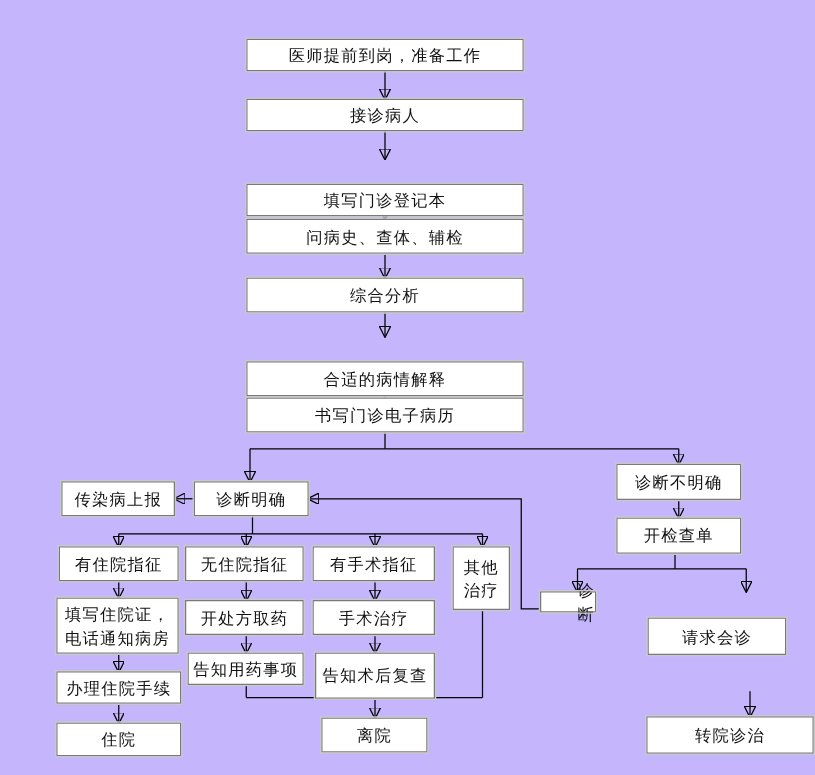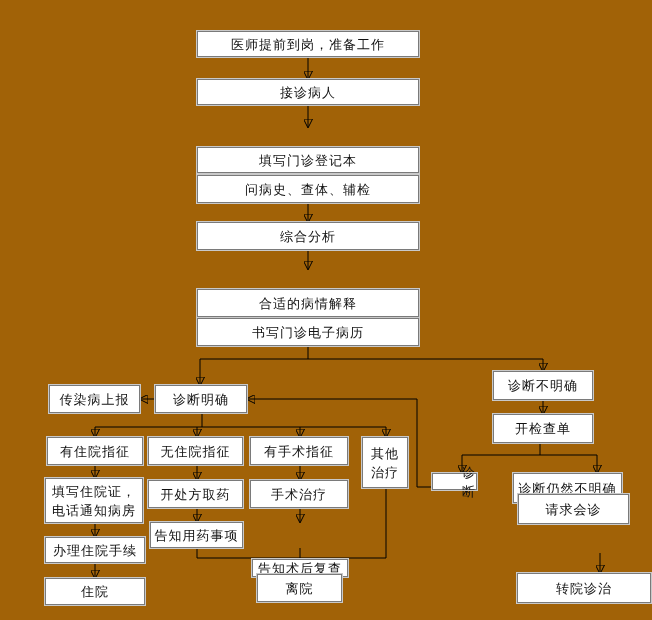--- a/index.html
+++ b/index.html
@@ -4,21 +4,21 @@
 <style>
   html, body {
     margin: 0;
     padding: 0;
     background: #ffffff;
   }
   #stage {
     position: relative;
     width: 652px;
     height: 620px;
-    background: #a16207;
+    background: #c4b5fd;
     font-family: "Liberation Serif", "DejaVu Serif", serif;
   }
   #connectors {
     position: absolute;
     left: 0;
     top: 0;
     width: 652px;
     height: 620px;
   }
   #connectors path {
@@ -135,23 +135,22 @@
   <div class="node" style="left:47px;  top:437px; width:96px;  height:28px;">有住院指征</div>
   <div class="node" style="left:148px; top:437px; width:95px;  height:28px;">无住院指征</div>
   <div class="node" style="left:250px; top:437px; width:98px;  height:28px;">有手术指征</div>
   <div class="node narrow" style="left:362px; top:437px; width:46px; height:51px;">其他治疗</div>
 
   <div class="node wide-text" style="left:45px; top:478px; width:98px; height:45px;">填写住院证，电话通知病房</div>
   <div class="node" style="left:148px; top:480px; width:95px;  height:28px;">开处方取药</div>
   <div class="node" style="left:250px; top:480px; width:98px;  height:28px;">手术治疗</div>
 
   <div class="node" style="left:150px; top:522px; width:93px;  height:26px;">告知用药事项</div>
-  <div class="node" style="left:252px; top:522px; width:96px;  height:18px;margin-top:37px;">告知术后复查</div>
+  <div class="node" style="left:252px; top:522px; width:96px;  height:37px;">告知术后复查</div>
   <div class="node" style="left:45px;  top:537px; width:100px; height:26px;">办理住院手续</div>
   <div class="node" style="left:45px;  top:578px; width:100px; height:27px;">住院</div>
   <div class="node" style="left:257px; top:574px; width:85px;  height:28px;">离院</div>
 
   <div class="node" style="left:432px; top:473px; width:45px;  height:17px;padding-left:31px;">诊断</div>
-  <div class="node" style="left:513px; top:473px; width:109px; height:30px;">诊断仍然不明确</div>
   <div class="node" style="left:518px; top:494px; width:111px; height:30px;">请求会诊</div>
   <div class="node" style="left:517px; top:573px; width:134px; height:30px;">转院诊治</div>
 
 </div>
 
 </body></html>

